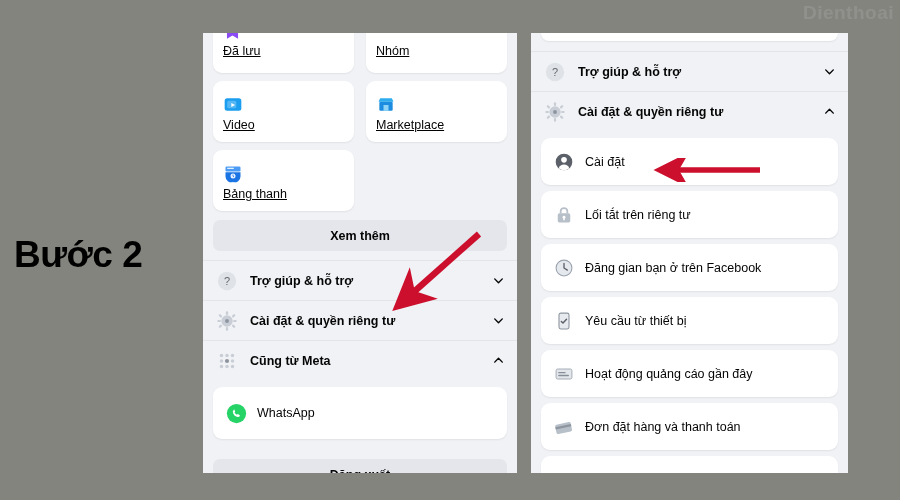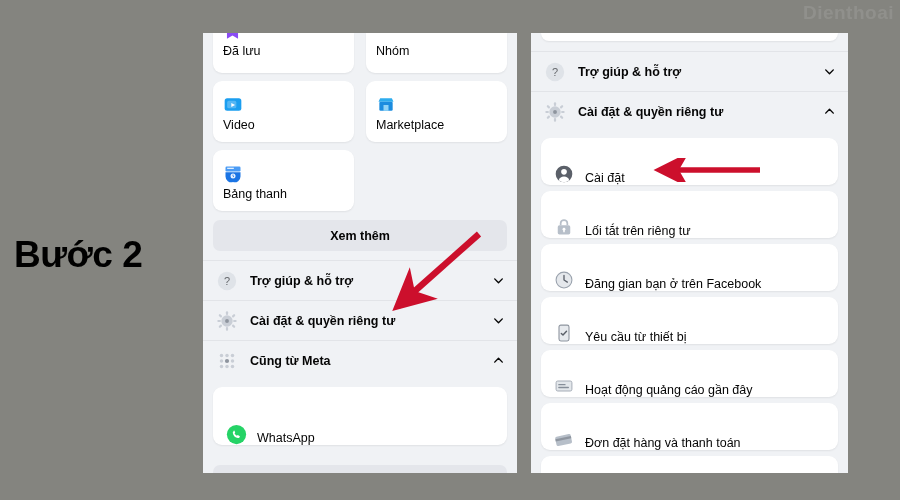--- a/index.html
+++ b/index.html
@@ -57,20 +57,21 @@
     height: 440px;
   }
 
   
   .tile-grid {
     padding: 0 10px;
     display: flex;
     flex-wrap: wrap;
     gap: 8px;
     justify-content: space-between;
+    text-decoration: underline;
   }
   .tile {
     width: 141px;
     background: #ffffff;
     border-radius: 9px;
     box-shadow: 0 1px 2px rgba(0,0,0,0.07);
     padding: 8px 10px 9px 10px;
     box-sizing: border-box;
   }
   .tile.clipped {
@@ -148,40 +149,40 @@
   }
 
   
   .sub-card {
     margin: 7px 10px 0 10px;
     background: #ffffff;
     border-radius: 9px;
     box-shadow: 0 1px 2px rgba(0,0,0,0.07);
     height: 42px;
     display: flex;
-    align-items: flex-end;
+    align-items: center;
     padding: 0 12px;
     box-sizing: border-box;
   }
   .sub-card .s-icon {
     width: 22px;
     height: 22px;
     flex: 0 0 22px;
     display: flex;
     align-items: center;
     justify-content: center;
     margin-right: 10px;
   }
   .sub-card .s-label {
     font-size: 12.5px;
     color: #050505;
     font-weight: 400;
     white-space: nowrap;
   }
-  .sub-card.tall { height: 58px; }
+  .sub-card.tall { height: 52px; }
 
   
   #right-list .sub-card { height: 47px; margin-top: 6px; }
   #right-list .sub-card.first { margin-top: 7px; }
   .stub-card {
     margin: 6px 10px 0 10px;
     background: #ffffff;
     border-radius: 9px 9px 0 0;
     height: 22px;
     box-shadow: 0 1px 2px rgba(0,0,0,0.07);

